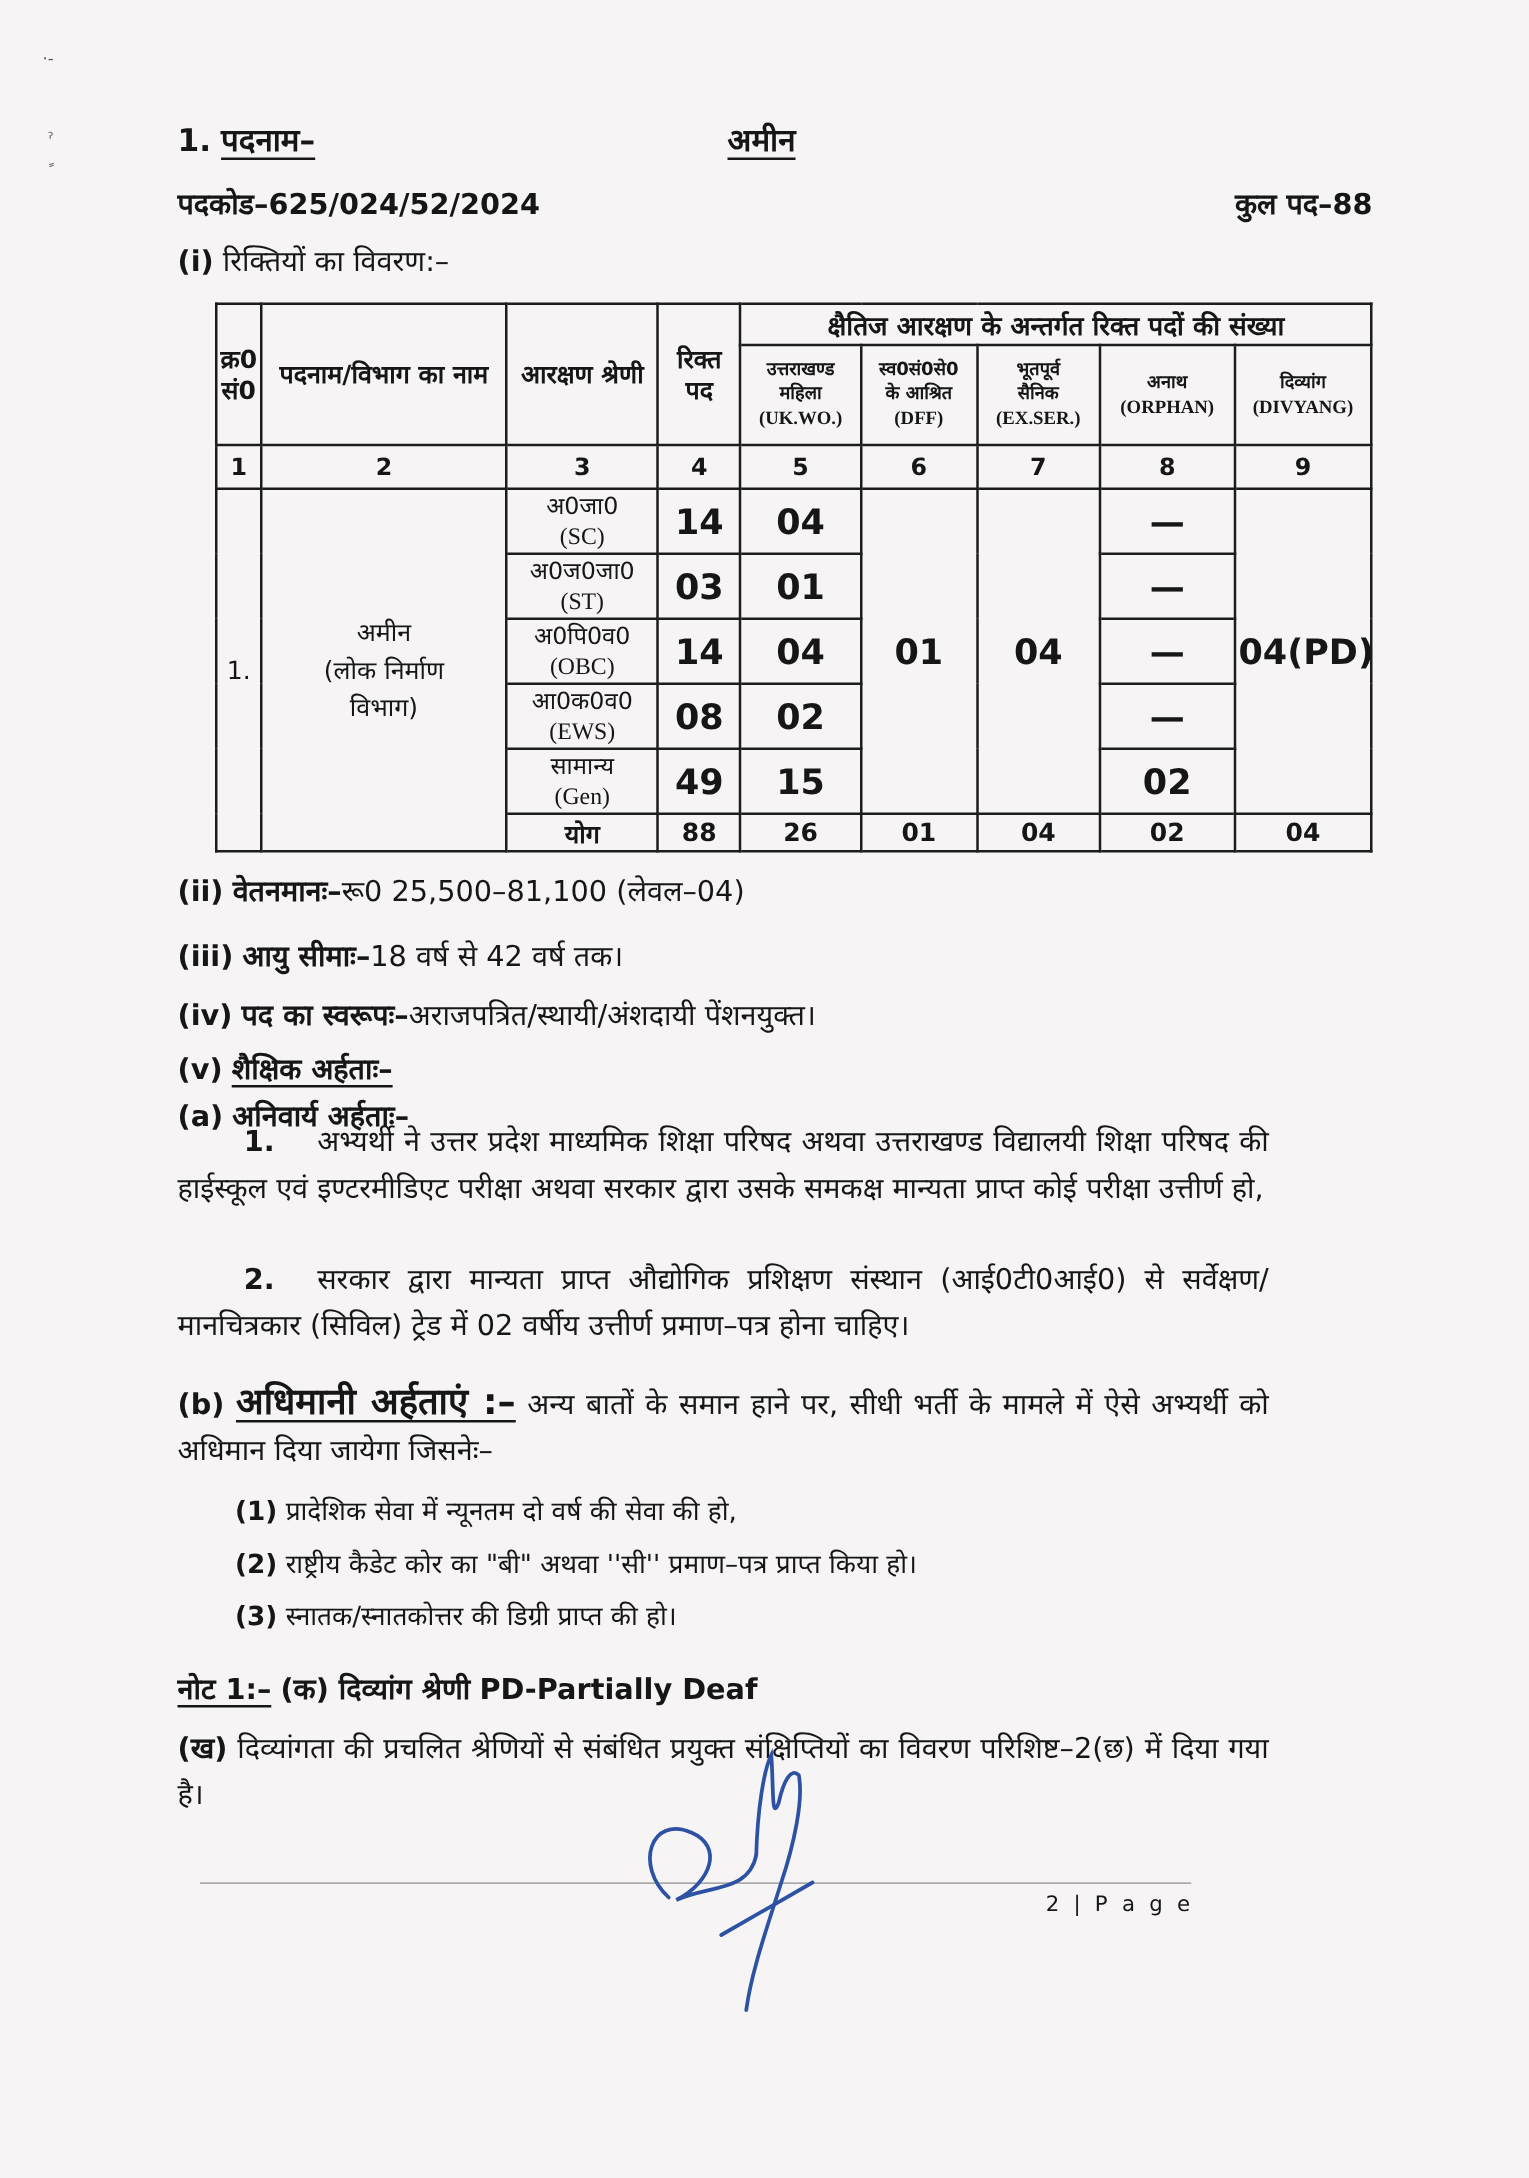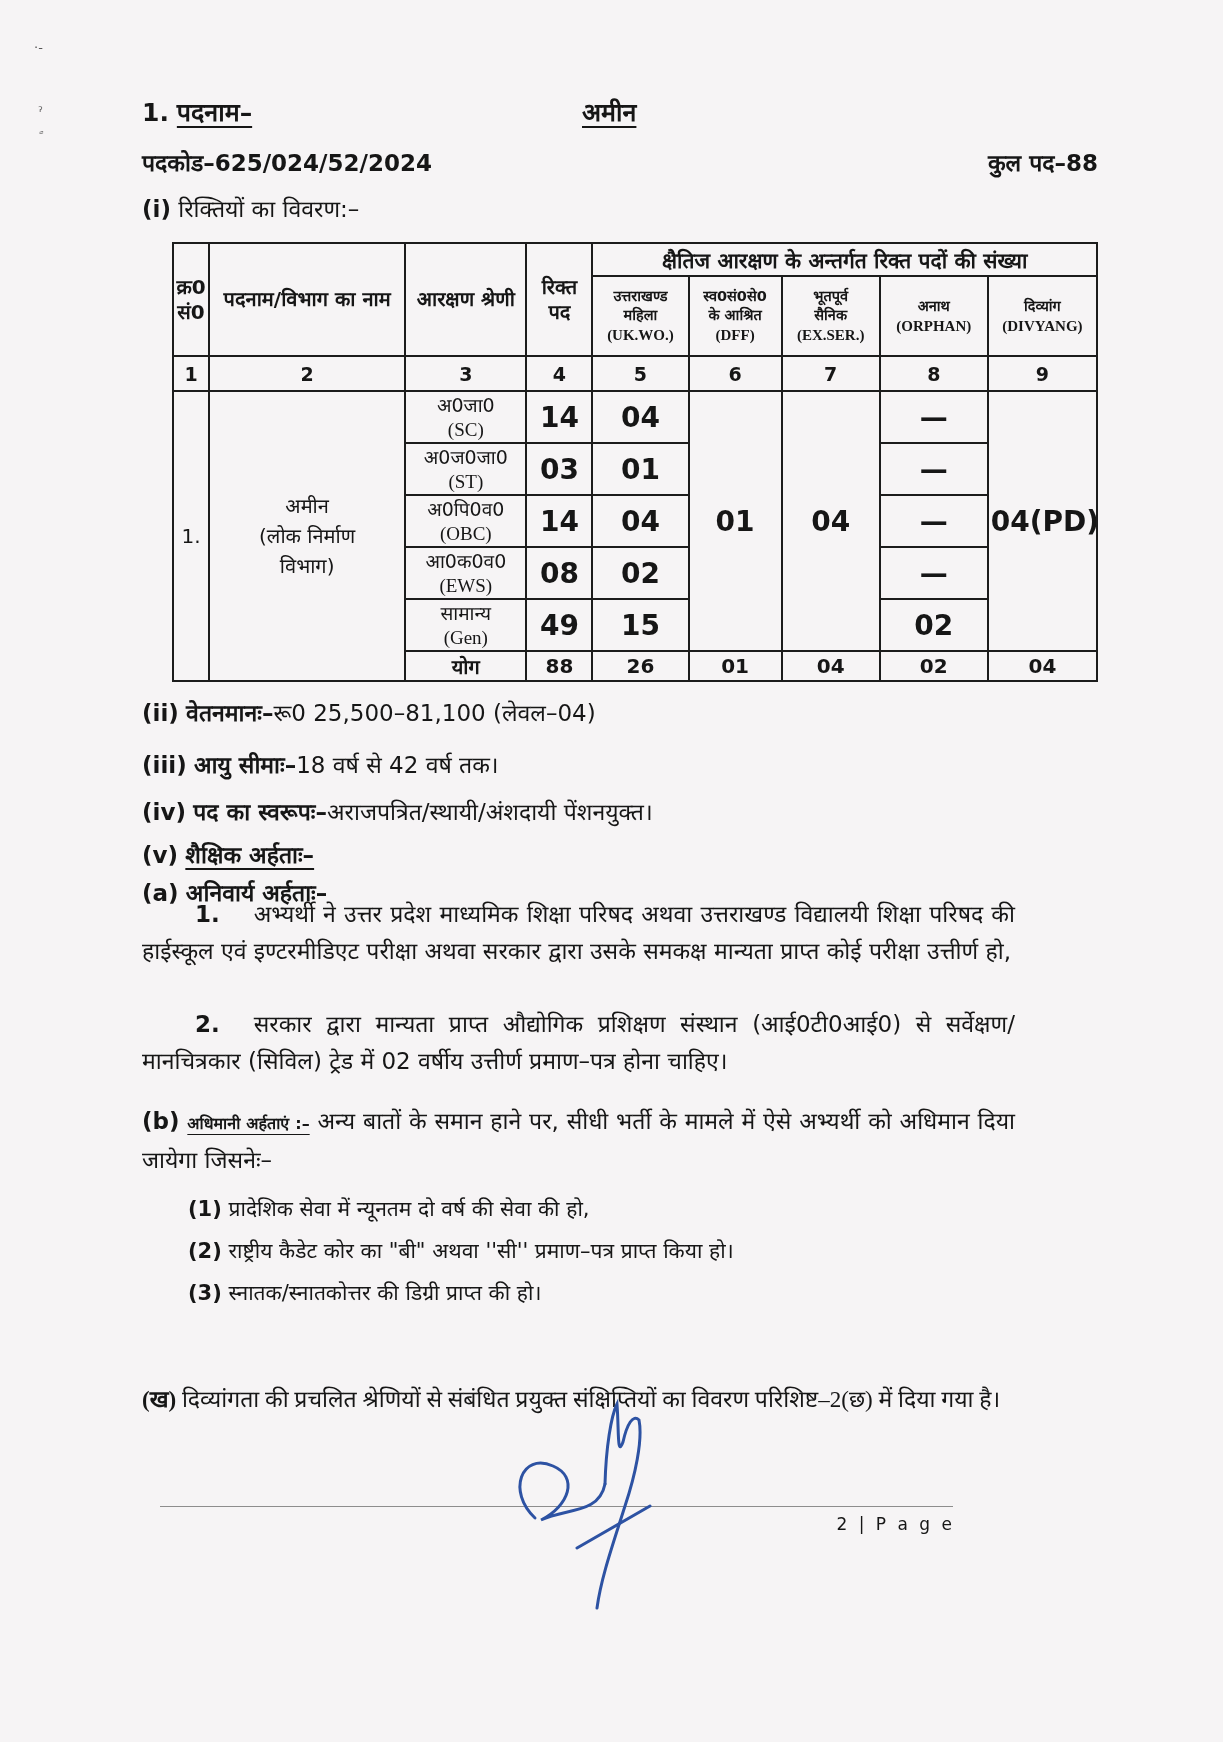--- a/index.html
+++ b/index.html
@@ -244,41 +244,46 @@
   <div class="para indent1" style="top:896px;">
     <span class="pnum">1.</span><span class="numgap"></span><span>अभ्यर्थी ने उत्तर प्रदेश माध्यमिक शिक्षा परिषद अथवा उत्तराखण्ड विद्यालयी शिक्षा परिषद की हाईस्कूल एवं इण्टरमीडिएट परीक्षा अथवा सरकार द्वारा उसके समकक्ष मान्यता प्राप्त कोई परीक्षा उत्तीर्ण हो,</span>
   </div>
 
   <div class="para indent1" style="top:1006px;">
     <span class="pnum">2.</span><span class="numgap"></span><span>सरकार द्वारा मान्यता प्राप्त औद्योगिक प्रशिक्षण संस्थान (आई0टी0आई0) से सर्वेक्षण/ मानचित्रकार (सिविल) ट्रेड में 02 वर्षीय उत्तीर्ण प्रमाण–पत्र होना चाहिए।</span>
   </div>
 
   <div class="para" style="top:1103px;">
     <span class="b">(b)</span>
-    <span class="b u" style="font-size:16px;">अधिमानी अर्हताएं :–</span>
+    <span class="b u" style="font-size:29px;">अधिमानी अर्हताएं :–</span>
     <span>अन्य बातों के समान हाने पर, सीधी भर्ती के मामले में ऐसे अभ्यर्थी को अधिमान दिया जायेगा जिसनेः–</span>
   </div>
 
   <div class="list" style="top:1191px;">
     <div class="li">
       <span class="b">(1)</span>
       <span>प्रादेशिक सेवा में न्यूनतम दो वर्ष की सेवा की हो,</span>
     </div>
     <div class="li">
       <span class="b">(2)</span>
       <span>राष्ट्रीय कैडेट कोर का "बी" अथवा ''सी'' प्रमाण–पत्र प्राप्त किया हो।</span>
     </div>
     <div class="li">
       <span class="b">(3)</span>
       <span>स्नातक/स्नातकोत्तर की डिग्री प्राप्त की हो।</span>
     </div>
   </div>
 
-
-  <div class="para" style="top:1381px;font-family:Liberation Serif, serif;">
+  <div class="line" style="top:1334px;">
+    <span class="b u">नोट 1:–</span>
+    <span class="b">(क) दिव्यांग श्रेणी</span>
+    <span class="b">PD-Partially Deaf</span>
+  </div>
+
+  <div class="para" style="top:1381px;">
     <span class="b">(ख)</span>
     <span>दिव्यांगता की प्रचलित श्रेणियों से संबंधित प्रयुक्त संक्षिप्तियों का विवरण परिशिष्ट–2(छ) में दिया गया है।</span>
   </div>
 
   <div class="footrule"></div>
 
   <svg class="sig" width="195" height="235" viewBox="0 0 195 235">
     <g fill="none" stroke="#2d52a3" stroke-width="3" stroke-linecap="round">
       <path d="M30,122 C2,96 16,56 48,70 C74,81 64,110 36,124 C62,112 94,118 100,88"></path>
       <path d="M100,88 C101,52 106,20 112,8 C114,34 112,62 118,46 C122,28 128,18 134,24 C138,44 130,80 120,110 C108,148 96,182 92,212"></path>

